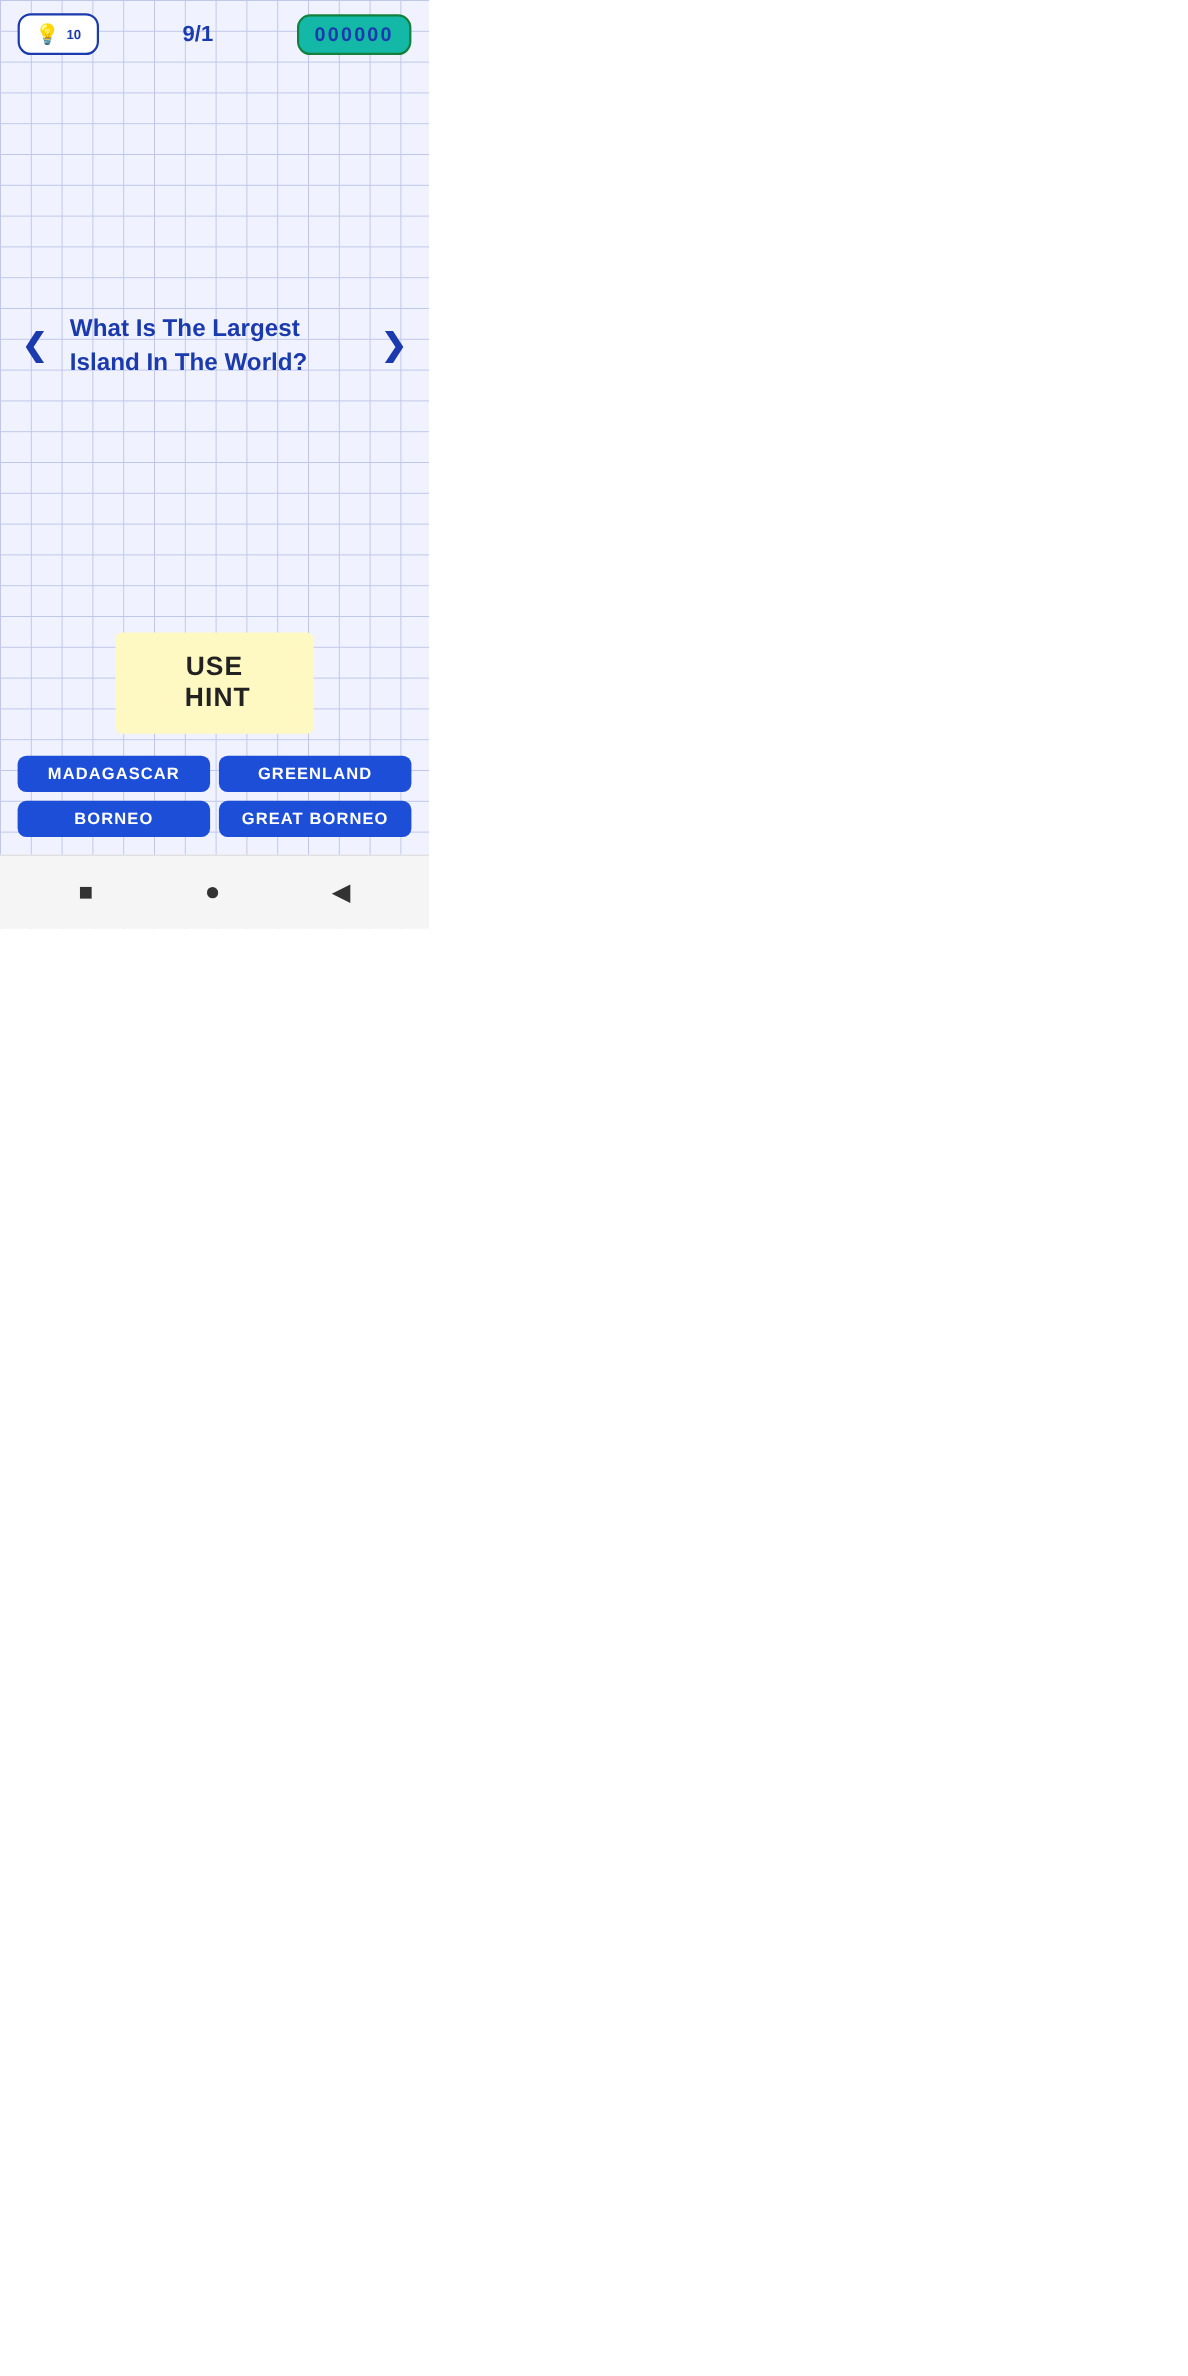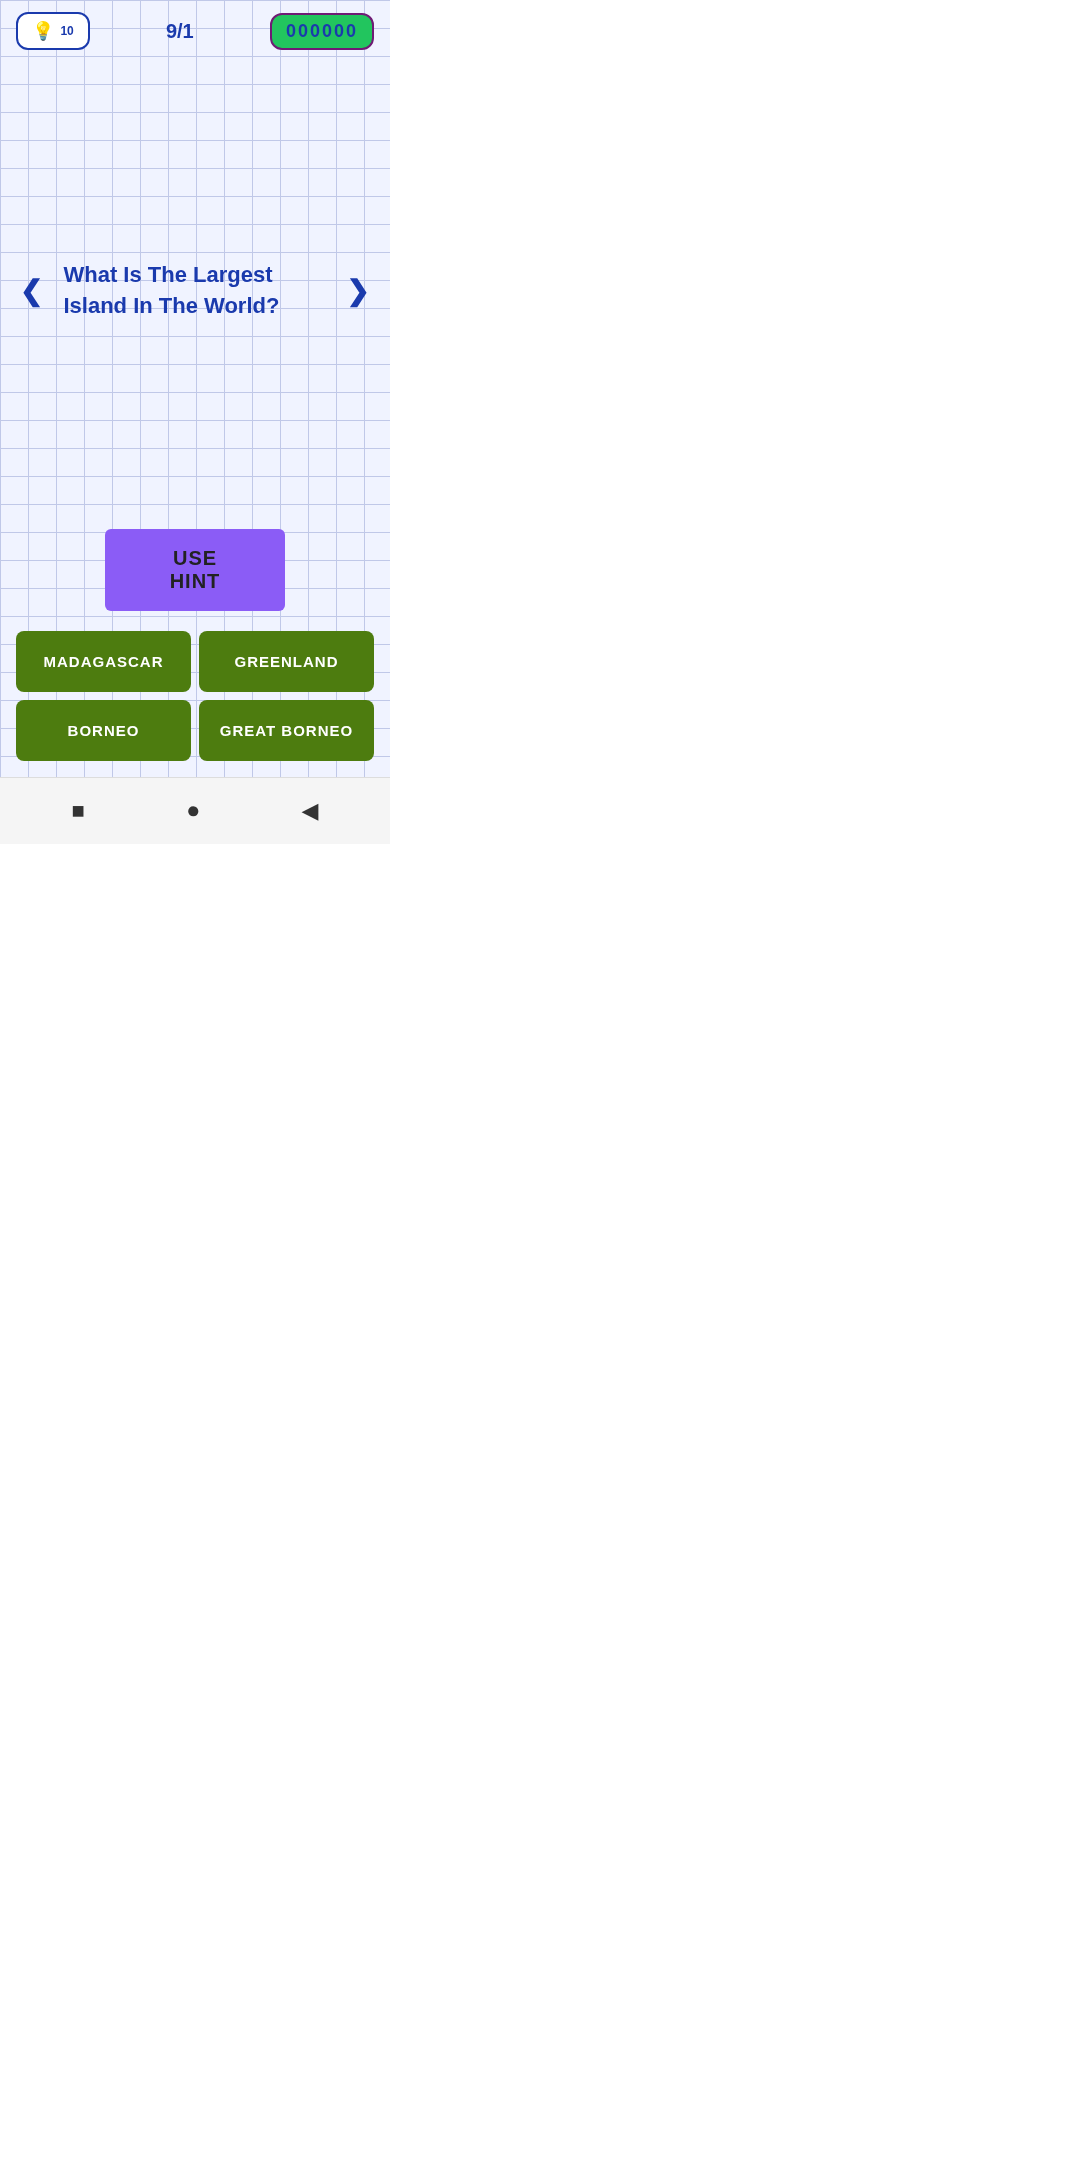--- a/index.html
+++ b/index.html
@@ -72,24 +72,24 @@
       color: #1a3aad;
     }
 
     .question-counter {
       font-size: 20px;
       font-weight: bold;
       color: #1a3aad;
     }
 
     .score-display {
-      border: 2px solid #701a75;
+      border: 2px solid #15803d;
       border-radius: 12px;
       padding: 6px 14px;
-      background: #22c55e;
+      background: #14b8a6;
       font-size: 18px;
       font-weight: bold;
       color: #1a3aad;
       letter-spacing: 2px;
     }
 
     
     .question-area {
       flex: 1;
       display: flex;
@@ -120,46 +120,46 @@
     }
 
     
     .hint-section {
       display: flex;
       justify-content: center;
       padding: 10px 20px 20px;
     }
 
     .use-hint-btn {
-      background: #8b5cf6;
+      background: #fef9c3;
       border: none;
       border-radius: 6px;
       padding: 18px 63px;
-      font-size: 20px;
+      font-size: 24px;
       font-weight: bold;
       color: #222;
       letter-spacing: 1px;
       cursor: pointer;
       width: 180px;
       text-align: center;
     }
 
     
     .answers-grid {
       display: grid;
       grid-template-columns: 1fr 1fr;
       gap: 8px;
       padding: 0 16px 16px;
     }
 
     .answer-btn {
-      background: #4d7c0f;
+      background: #1d4ed8;
       border: none;
       border-radius: 8px;
-      padding: 22px 10px;
+      padding: 8px 10px;
       font-size: 15px;
       font-weight: bold;
       color: white;
       letter-spacing: 1px;
       cursor: pointer;
       text-align: center;
     }
 
     
     .nav-bar {

